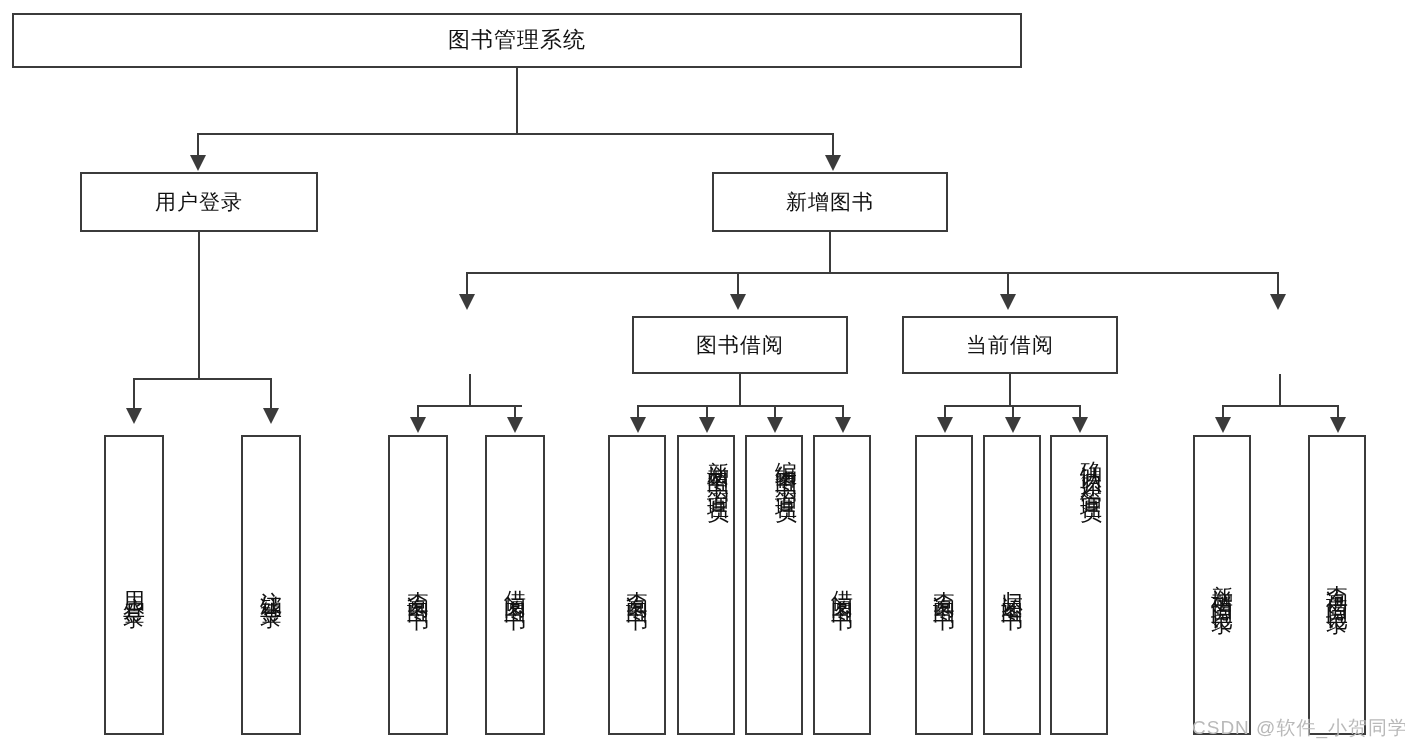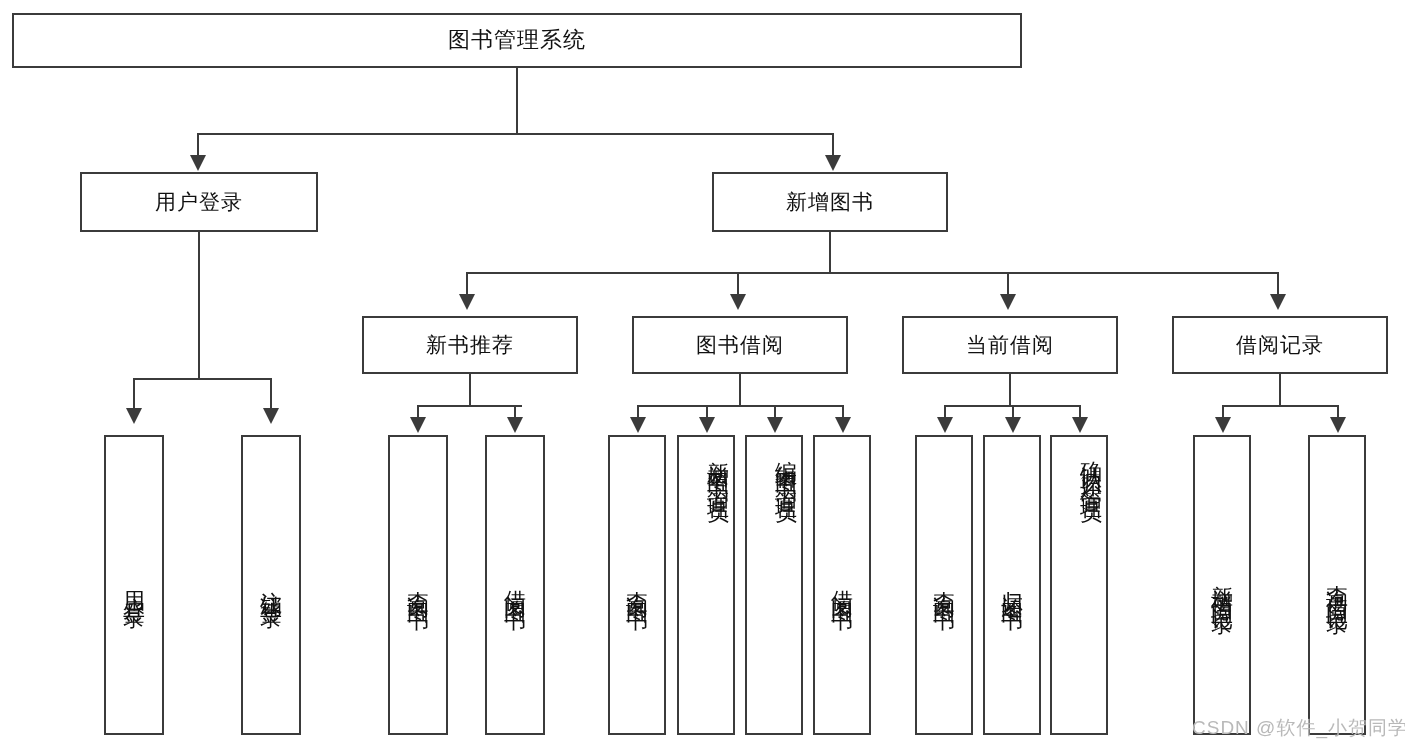--- a/index.html
+++ b/index.html
@@ -106,24 +106,22 @@
   <div class="line h" style="left:466px; top:272px; width:812px; height:2px;"></div>
   <div class="line v" style="left:466px; top:272px; width:2px; height:24px;"></div>
   <div class="arrow" style="left:459px; top:294px;"></div>
   <div class="line v" style="left:737px; top:272px; width:2px; height:24px;"></div>
   <div class="arrow" style="left:730px; top:294px;"></div>
   <div class="line v" style="left:1007px; top:272px; width:2px; height:24px;"></div>
   <div class="arrow" style="left:1000px; top:294px;"></div>
   <div class="line v" style="left:1277px; top:272px; width:2px; height:24px;"></div>
   <div class="arrow" style="left:1270px; top:294px;"></div>
 
-  <div class="node h" style="left:362px; top:316px; width:216px; height:58px;">新书推荐</div>
   <div class="node h" style="left:632px; top:316px; width:216px; height:58px;">图书借阅</div>
   <div class="node h" style="left:902px; top:316px; width:216px; height:58px;">当前借阅</div>
-  <div class="node h" style="left:1172px; top:316px; width:216px; height:58px;">借阅记录</div>
 
   <div class="line v" style="left:469px; top:374px; width:2px; height:31px;"></div>
   <div class="line h" style="left:417px; top:405px; width:105px; height:2px;"></div>
   <div class="line v" style="left:417px; top:405px; width:2px; height:14px;"></div>
   <div class="arrow" style="left:410px; top:417px;"></div>
   <div class="line v" style="left:514px; top:405px; width:2px; height:14px;"></div>
   <div class="arrow" style="left:507px; top:417px;"></div>
 
   <div class="node v" style="left:388px; top:435px; width:60px; height:300px;">查询图书</div>
   <div class="node v" style="left:485px; top:435px; width:60px; height:300px;">借阅图书</div>

